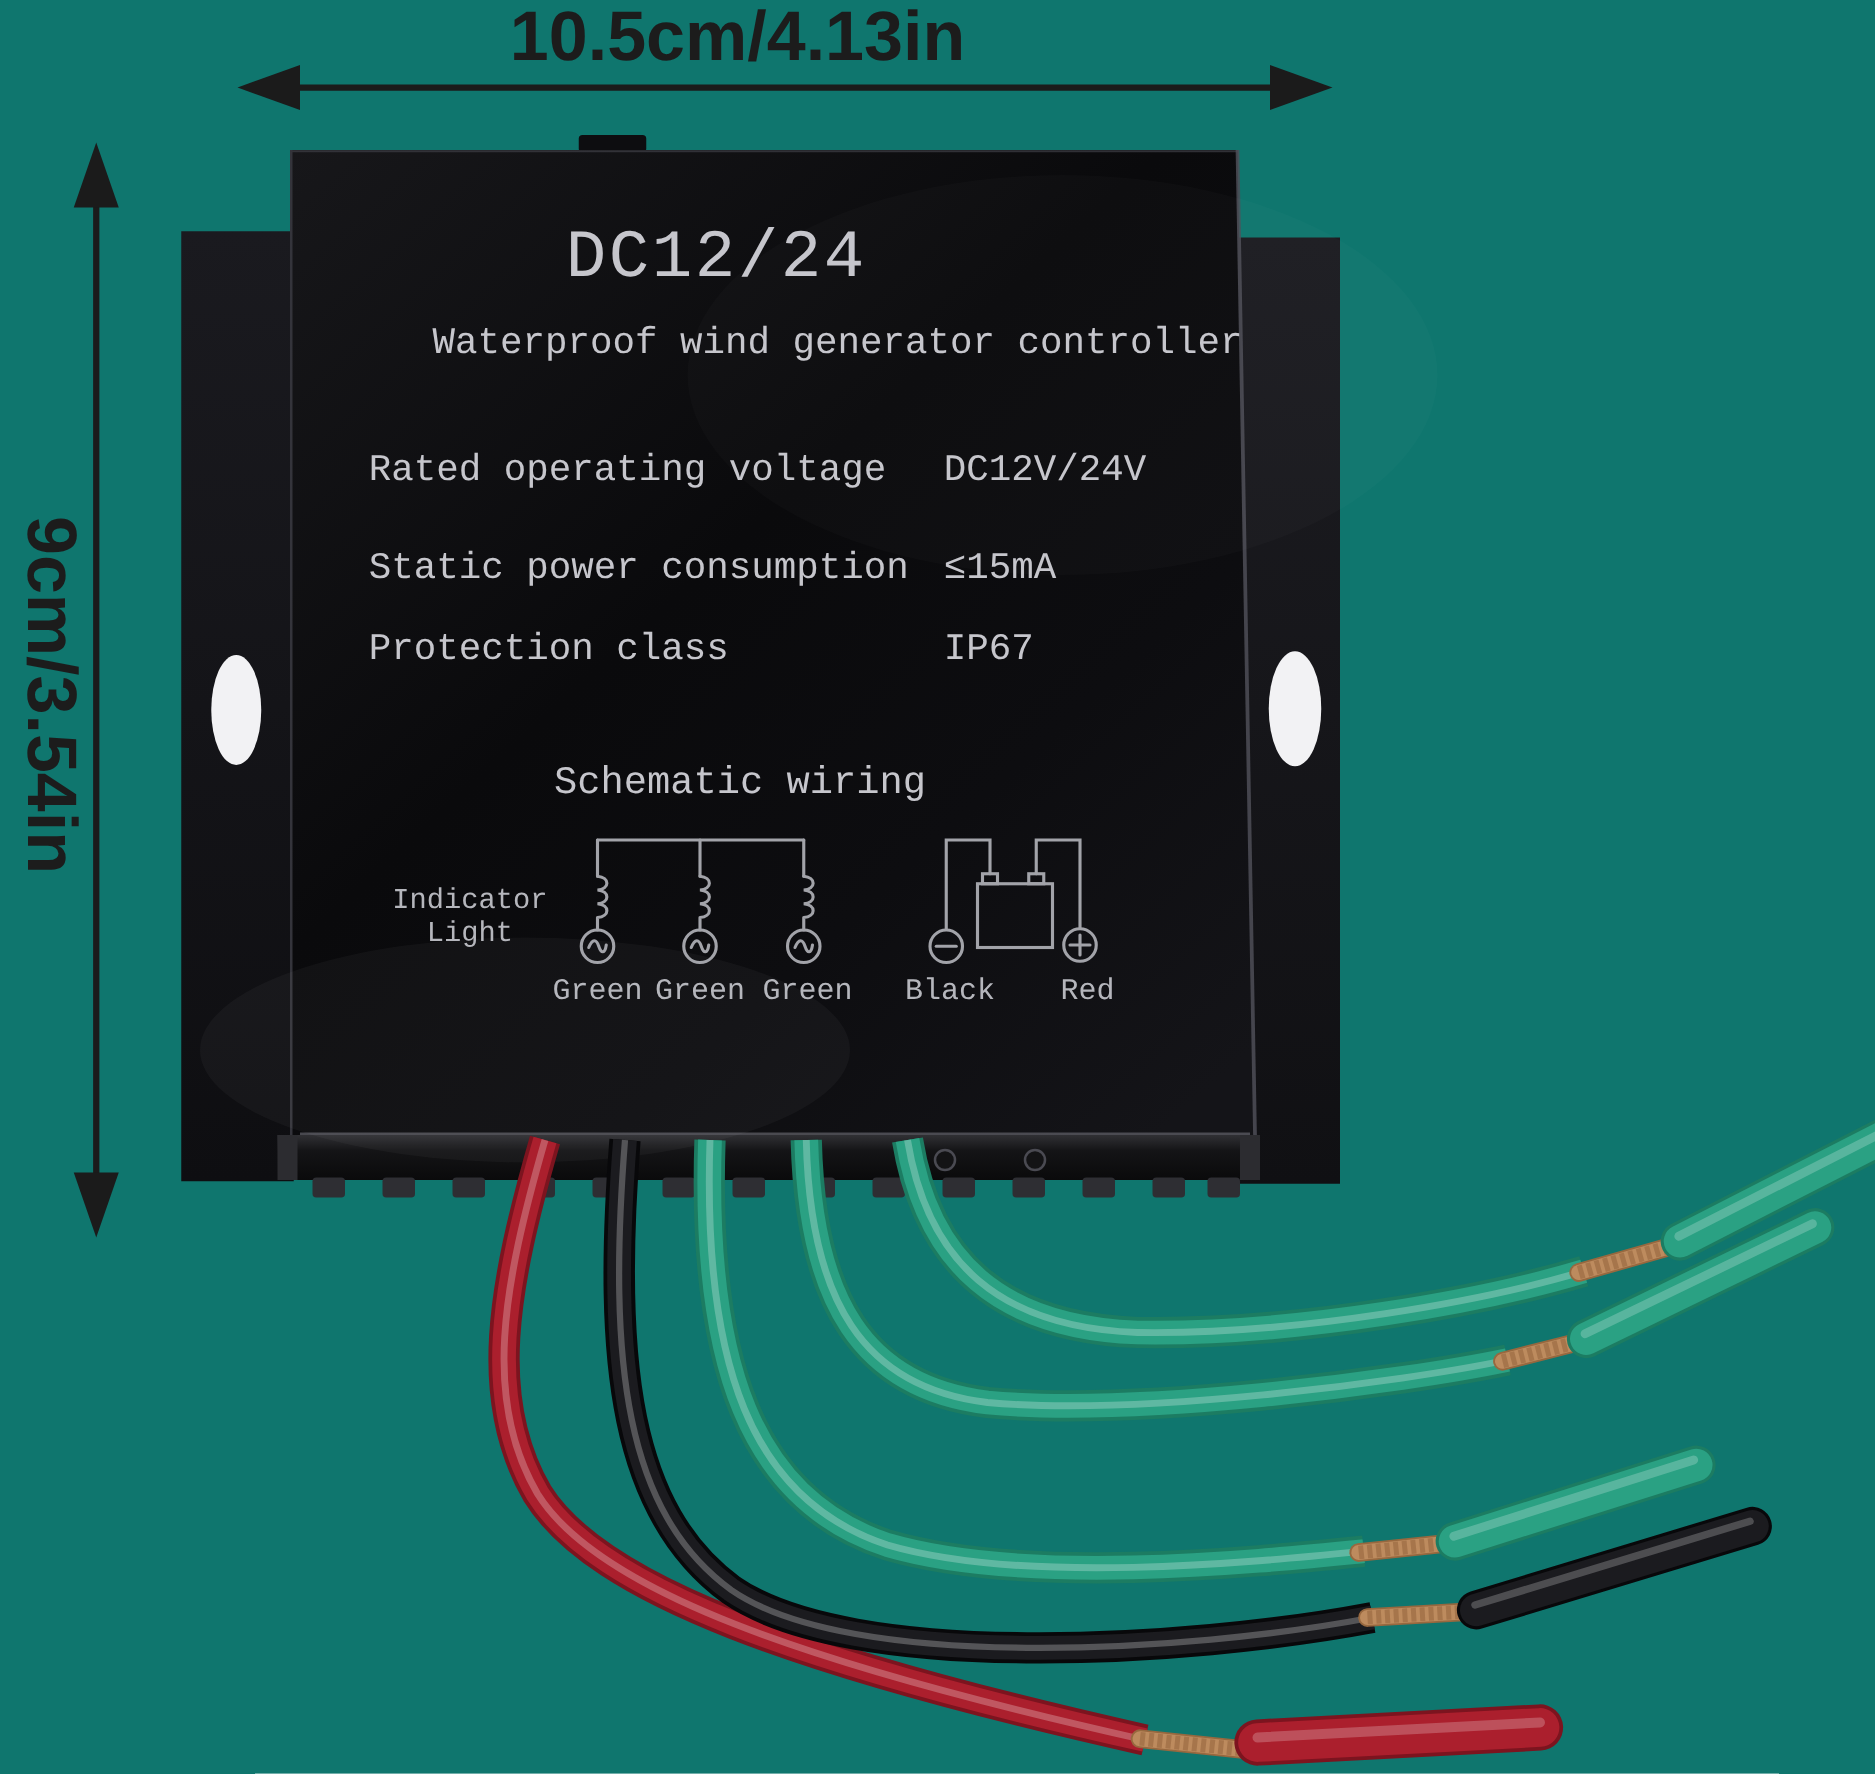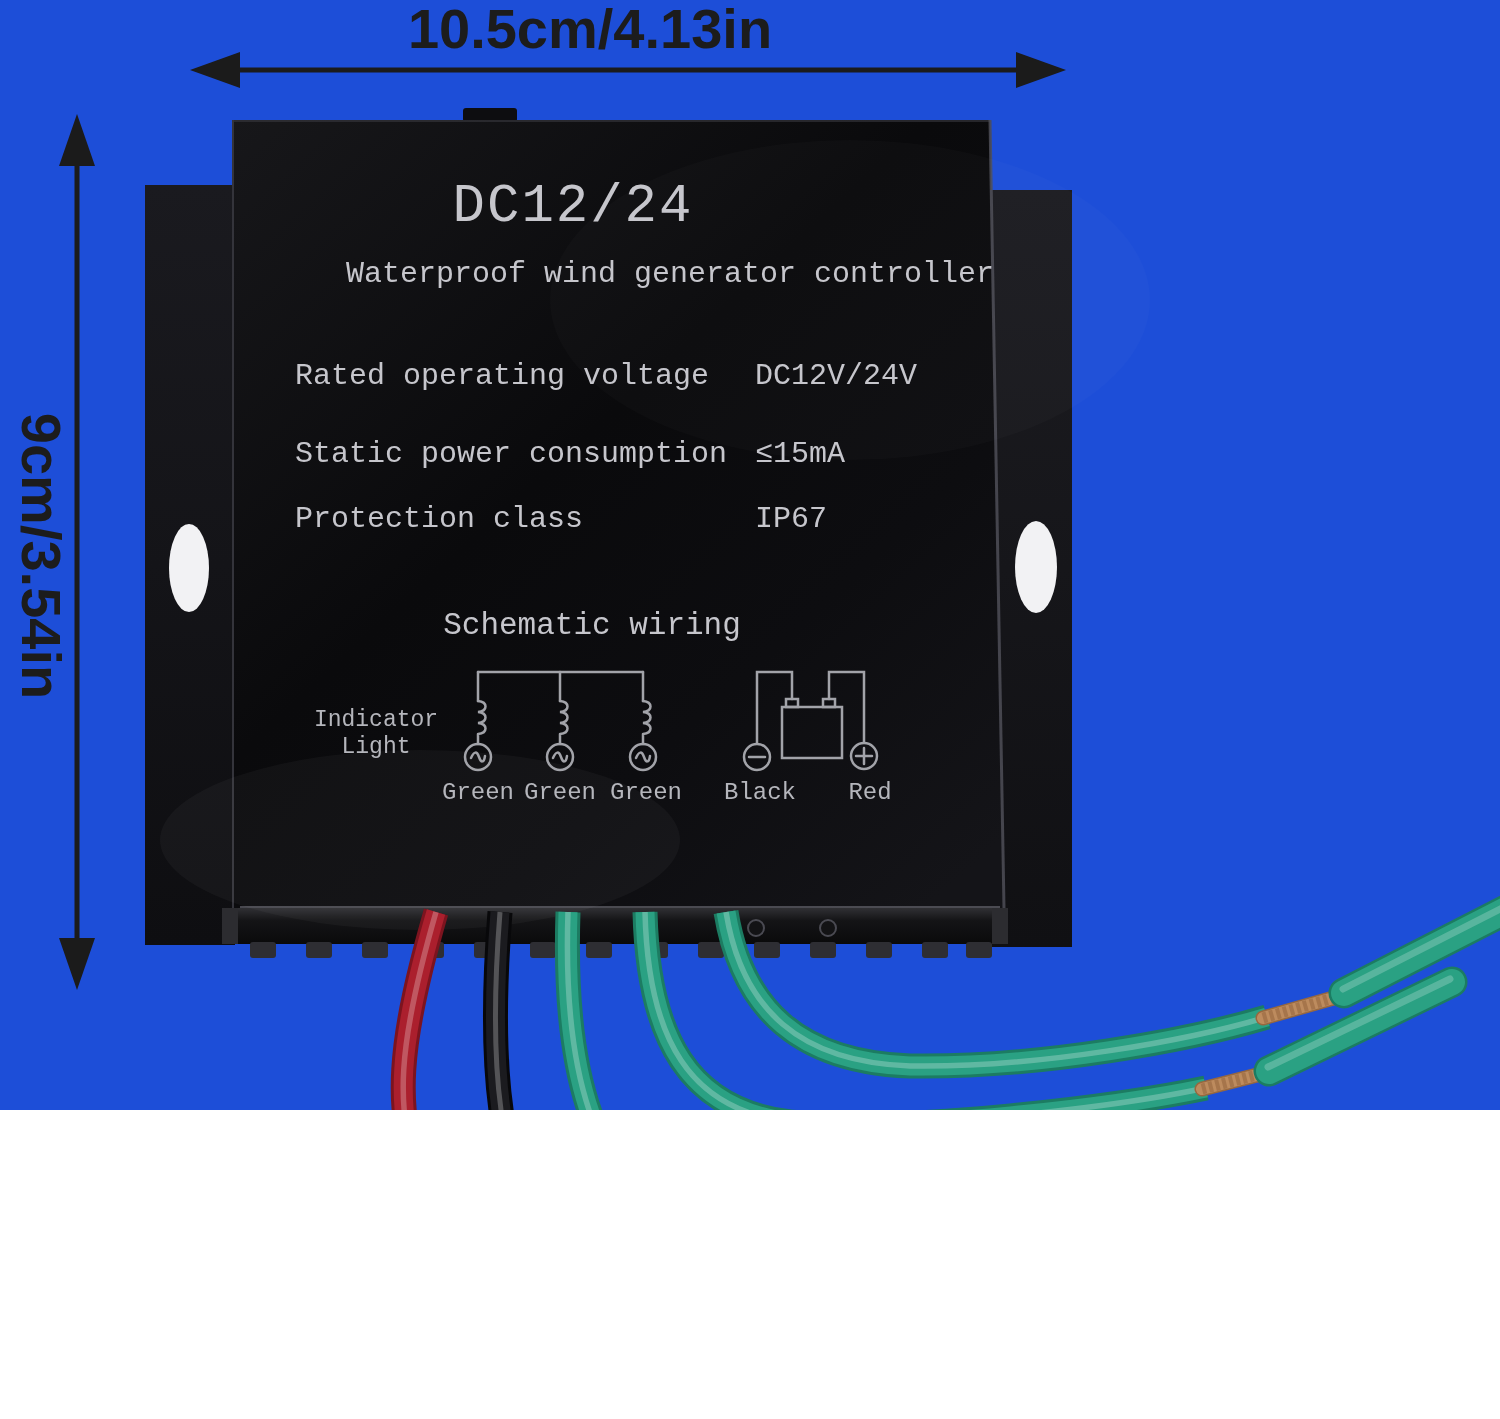--- a/index.html
+++ b/index.html
@@ -1,16 +1,16 @@
 <!DOCTYPE html>
 <html><head>
 <meta charset="utf-8">
 <style>
   html,body{margin:0;padding:0;background:#ffffff;}
-  .stage{position:relative;width:1500px;height:1110px;background:#1d4ed8;overflow:hidden;
+  .stage{position:relative;width:1500px;height:1419px;background:#0f766e;overflow:hidden;
          font-family:"Liberation Sans","DejaVu Sans",sans-serif;}
   svg{position:absolute;inset:0;display:block;}
   .dim-text{font-family:"Liberation Sans","DejaVu Sans",sans-serif;font-size:56px;font-weight:bold;fill:#1c1c1c;}
   .dev-text{font-family:"Liberation Mono","DejaVu Sans Mono",monospace;fill:#c6c6cc;}
   .dev-title{font-size:54px;letter-spacing:2px;}
   .dev-sub{font-size:30px;}
   .dev-spec{font-size:30px;}
   .schem-title{font-size:31px;}
   .schem-label{font-size:24px;fill:#b5b6bc;}
   .schem-label-sm{font-size:23px;fill:#b5b6bc;}

